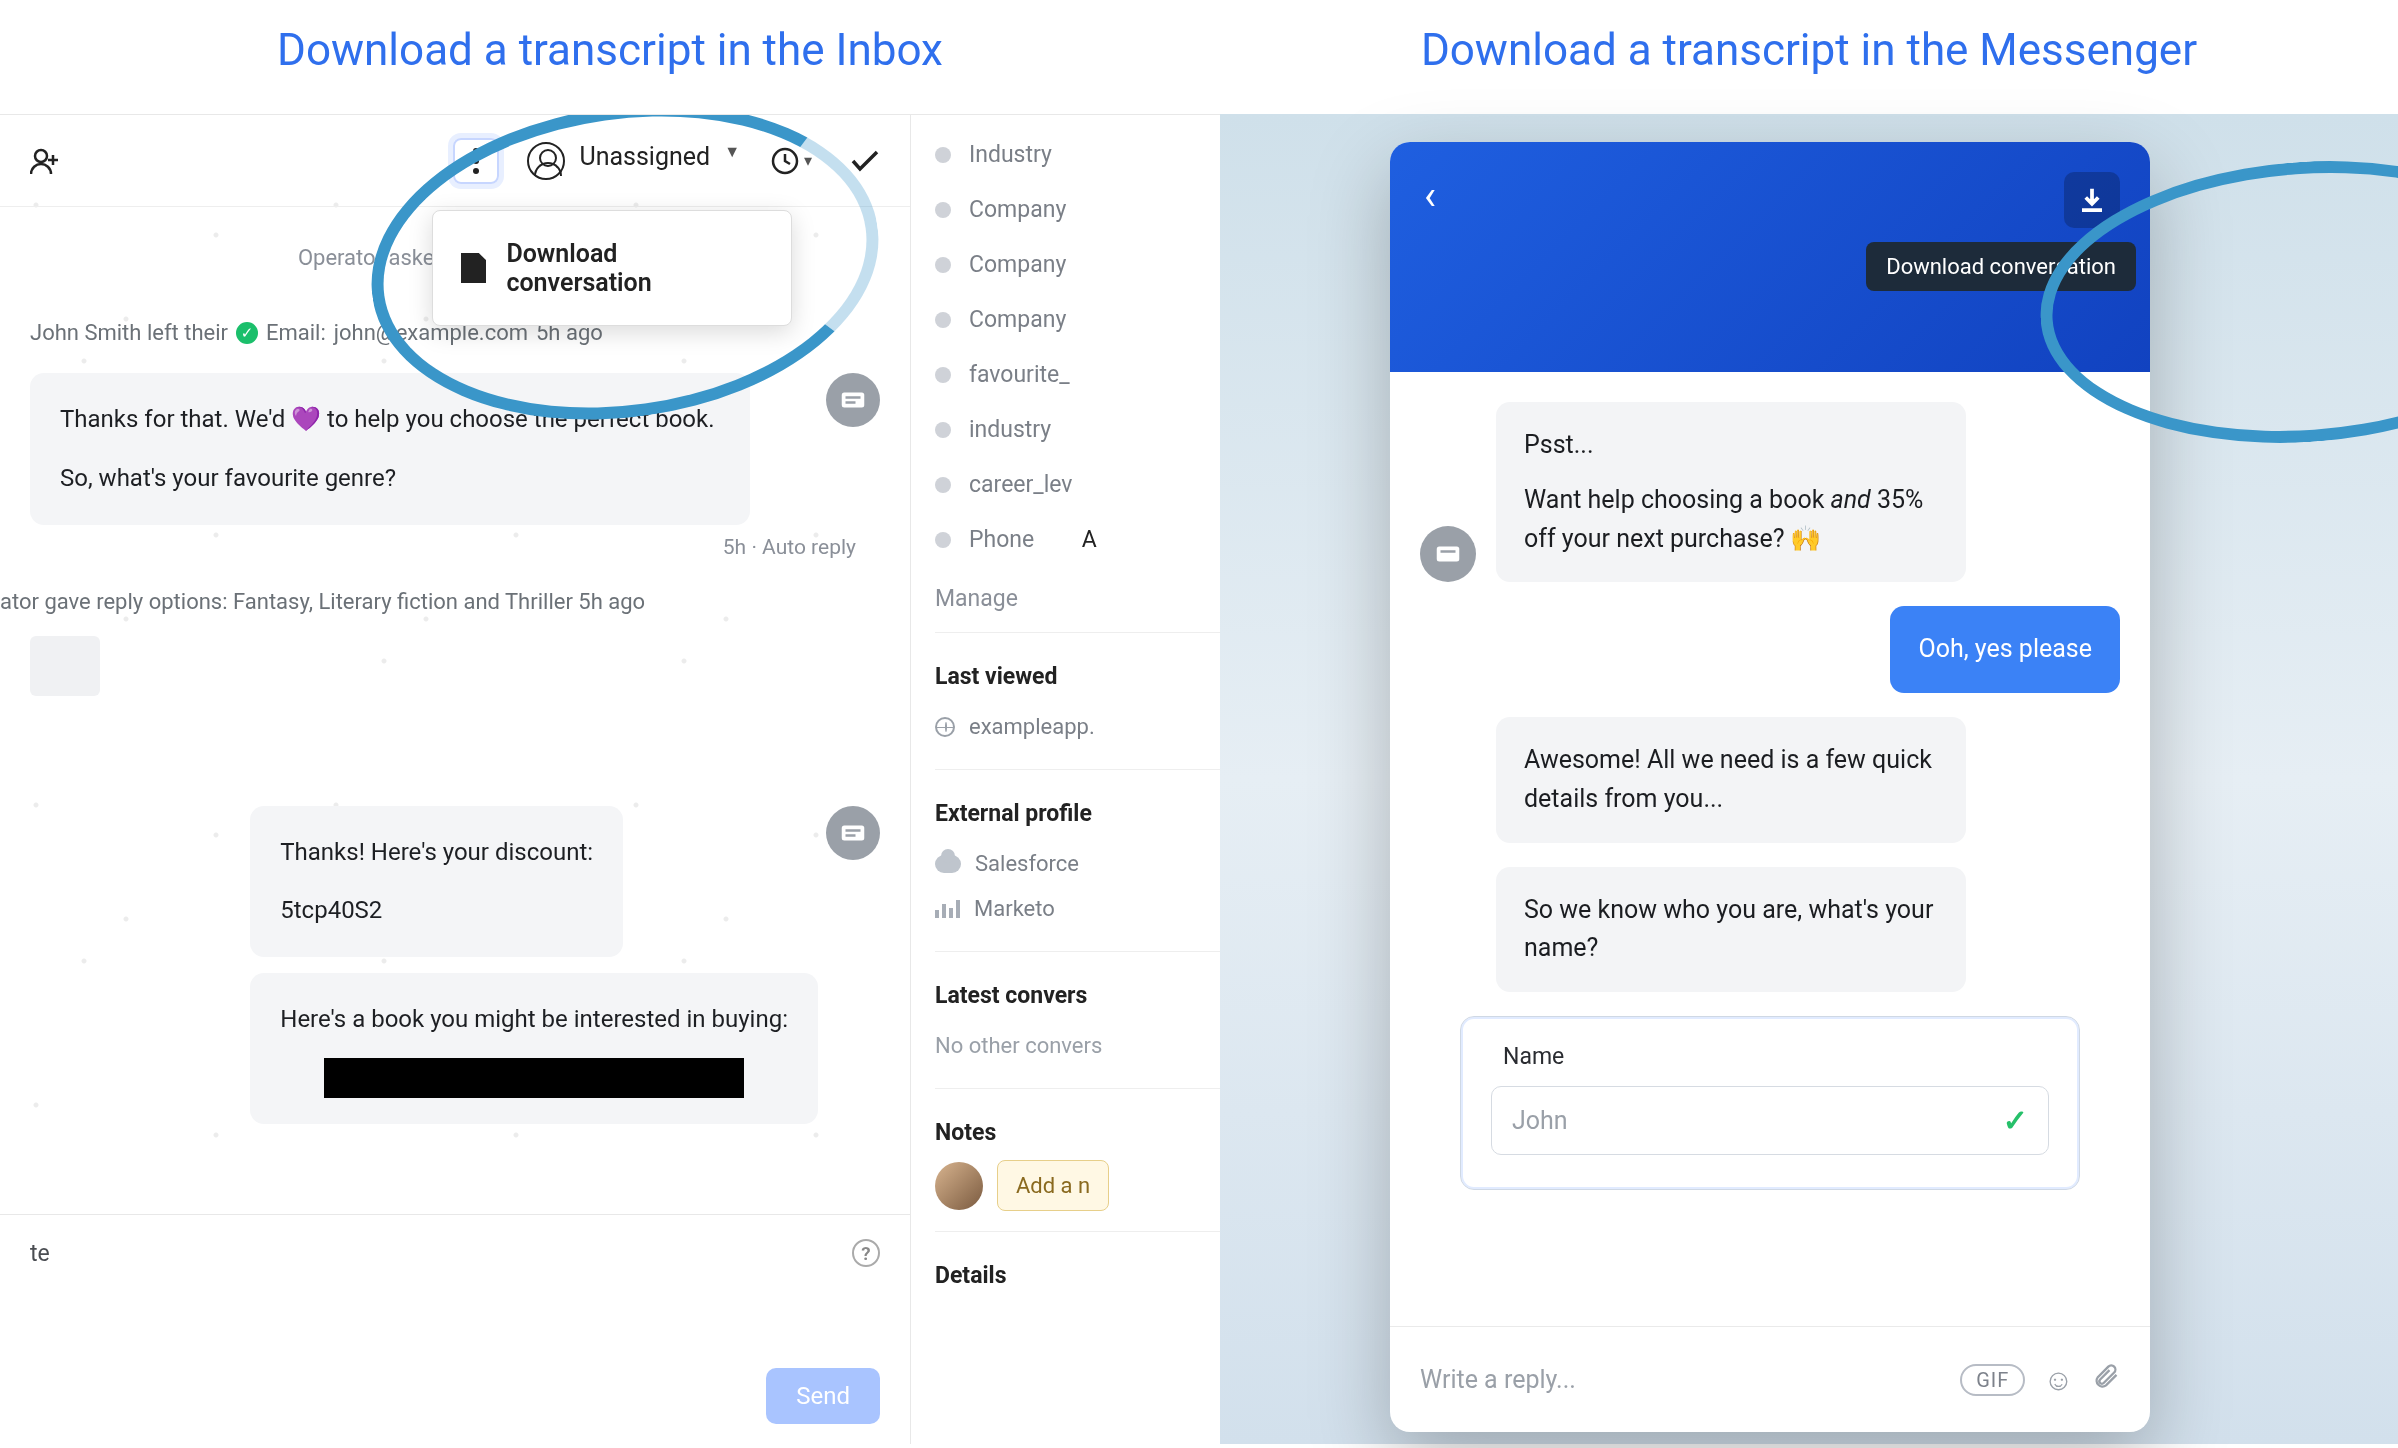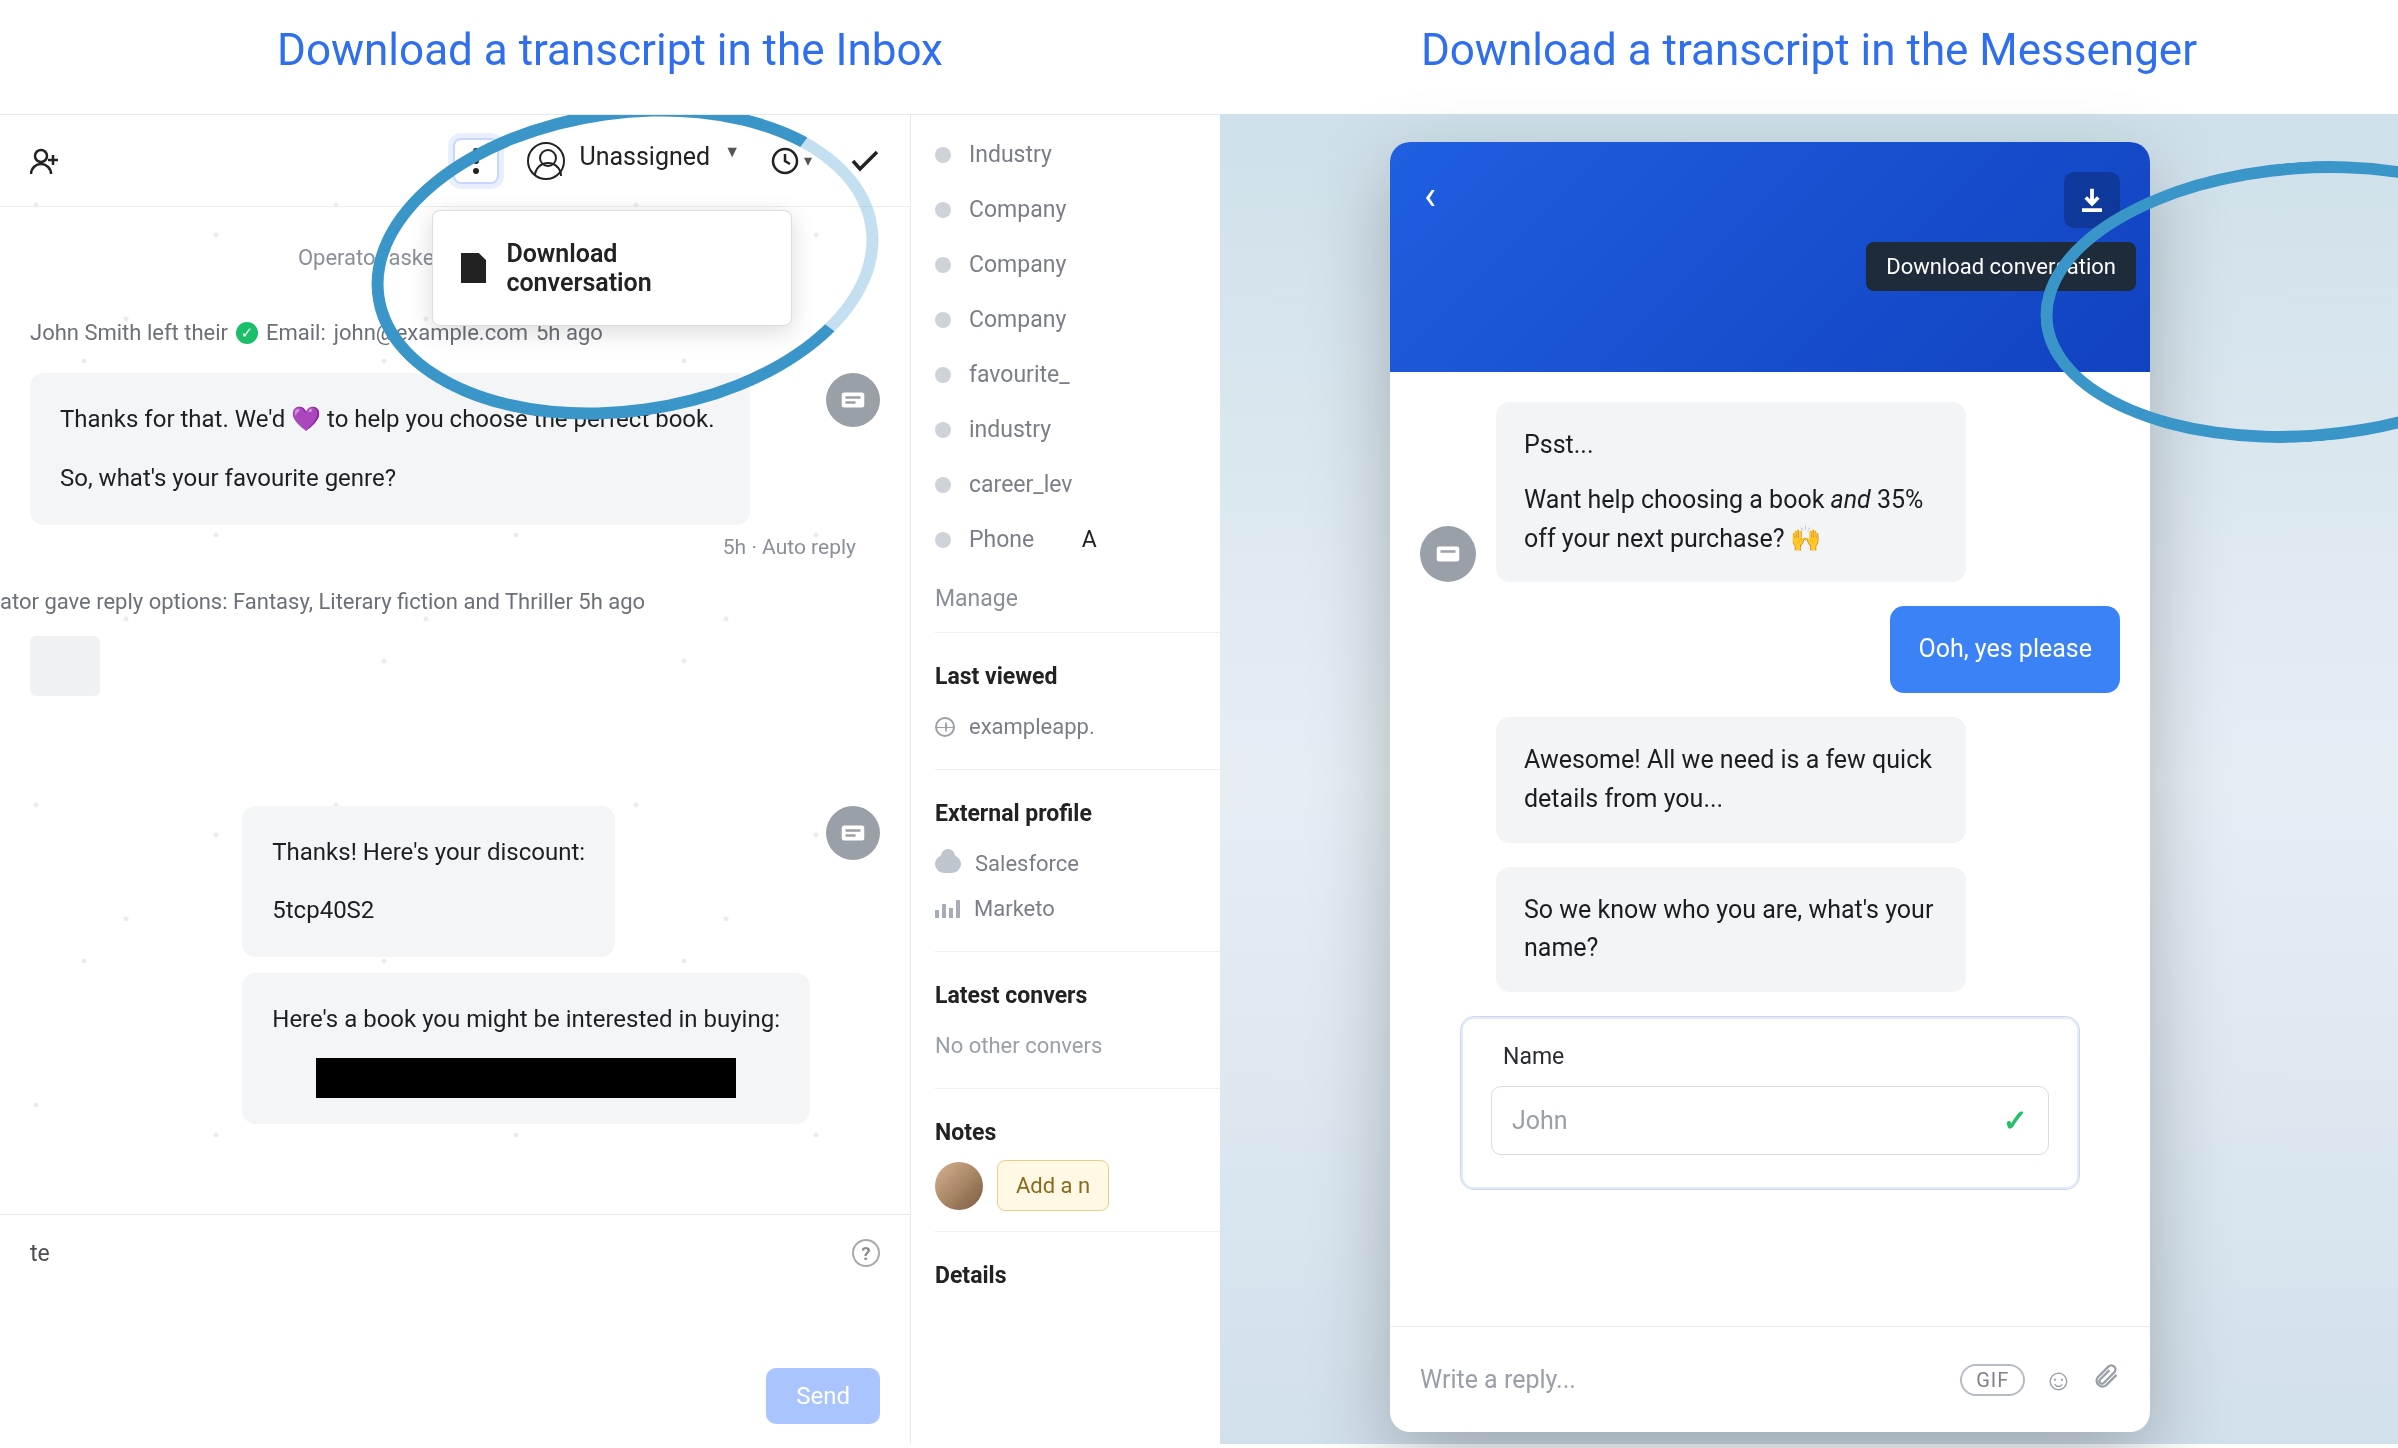--- a/index.html
+++ b/index.html
@@ -46,21 +46,21 @@
   
   .circle-mark { position: absolute; border: 12px solid #3a96c9; border-radius: 50%; transform: rotate(-8deg); pointer-events:none; z-index:5; }
   #circle-left { left: 370px; top: -8px; width: 510px; height: 310px; border-right-color: rgba(58,150,201,.3); }
 
   
   #conv { position: relative; padding: 0 30px; z-index: 1; }
   .meta-center { text-align: center; color: #8a8f98; font-size: 22px; margin: 38px 0 50px; }
   .meta-left { color: #6b7177; font-size: 22px; margin: 18px 0 28px; display:flex; align-items:center; gap:8px; flex-wrap:wrap;}
   .vbadge { width:22px; height:22px; background:#1bbf6b; border-radius:50%; display:inline-flex; align-items:center; justify-content:center; color:#fff; font-size:15px; }
 
-  .bot-row { display:flex; gap:16px; align-items:flex-start; margin-bottom:10px;}
+  .bot-row { display:flex; gap:8px; align-items:flex-start; margin-bottom:10px;}
   .bot-avatar { width:54px; height:54px; background:#9aa0a8; border-radius:50%; display:flex; align-items:center; justify-content:center; flex-shrink:0; }
   .bot-avatar svg { width:30px; height:30px; fill:#fff; }
   .bubble { background:#f4f5f7; border-radius:14px; padding: 26px 30px; font-size:24px; color:#1d1f23; line-height:1.7; max-width: 720px;}
   .bubble-stack { display:flex; flex-direction:column; gap:16px; }
   .right-meta { text-align:right; color:#8a8f98; font-size:21px; margin: 10px 24px 30px 0; }
 
   .placeholder-box { width:70px; height:60px; background:#f0f1f3; border-radius:6px; margin: -6px 0 30px 0; }
 
   
   #composer { position:absolute; left:0; bottom:0; height:230px; width:100%; background:#fff; border-top:1px solid #e8e8e8; padding: 24px 30px; z-index:3;}

